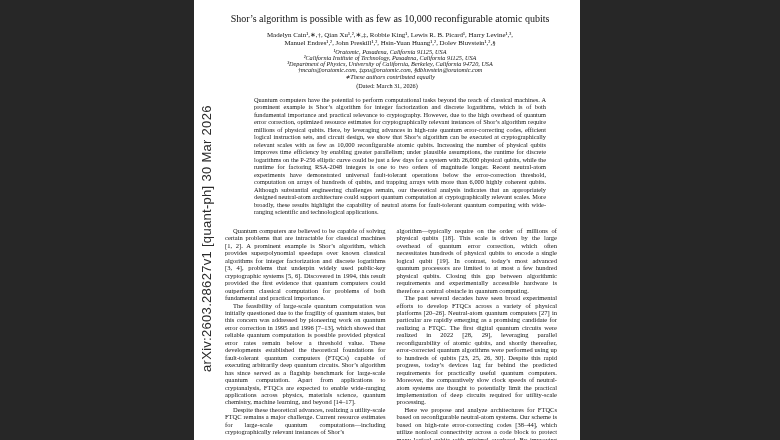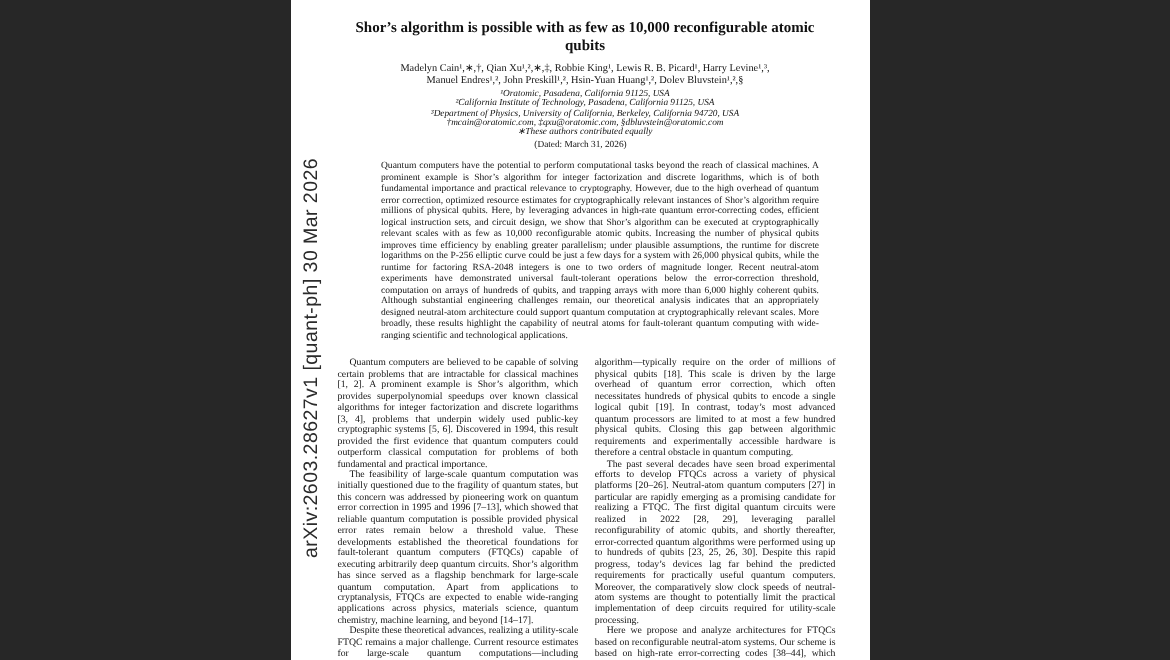--- a/index.html
+++ b/index.html
@@ -32,21 +32,21 @@
     transform-origin: 0 0;
     white-space: nowrap;
     font-family: "Liberation Sans", sans-serif;
     font-size: 13px;
     color: #2b2b2b;
     letter-spacing: 0.3px;
     z-index: 2;
   }
   .title {
     font-size: 10px;
-    font-weight: bold;
+    font-weight: normal;
     text-align: center;
     margin: 13px 26px 0 32px;
     line-height: 11.5px;
   }
   .authors {
     font-size: 6.9px;
     text-align: center;
     margin: 6px 20px 0 26px;
     line-height: 8px;
   }

